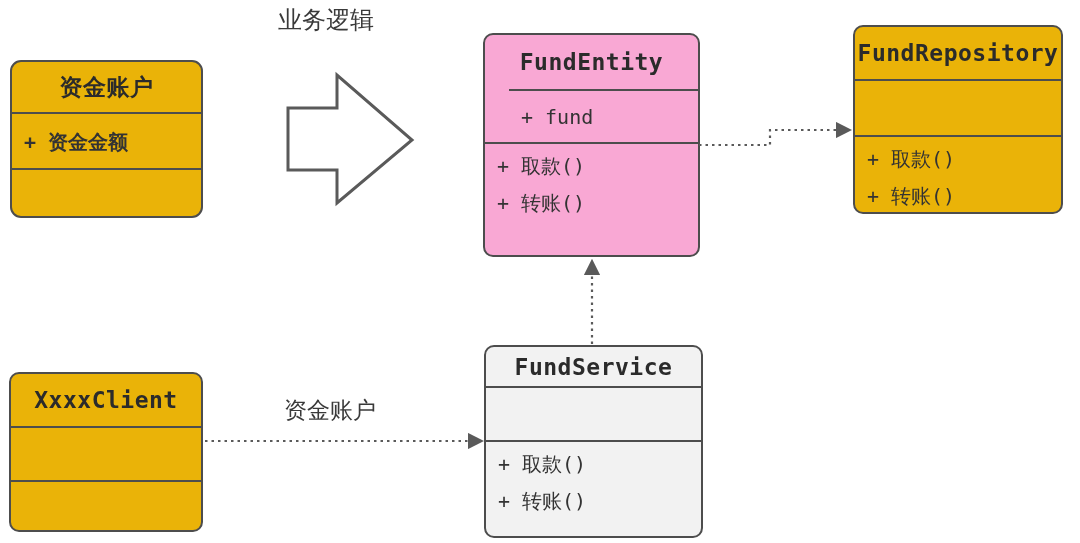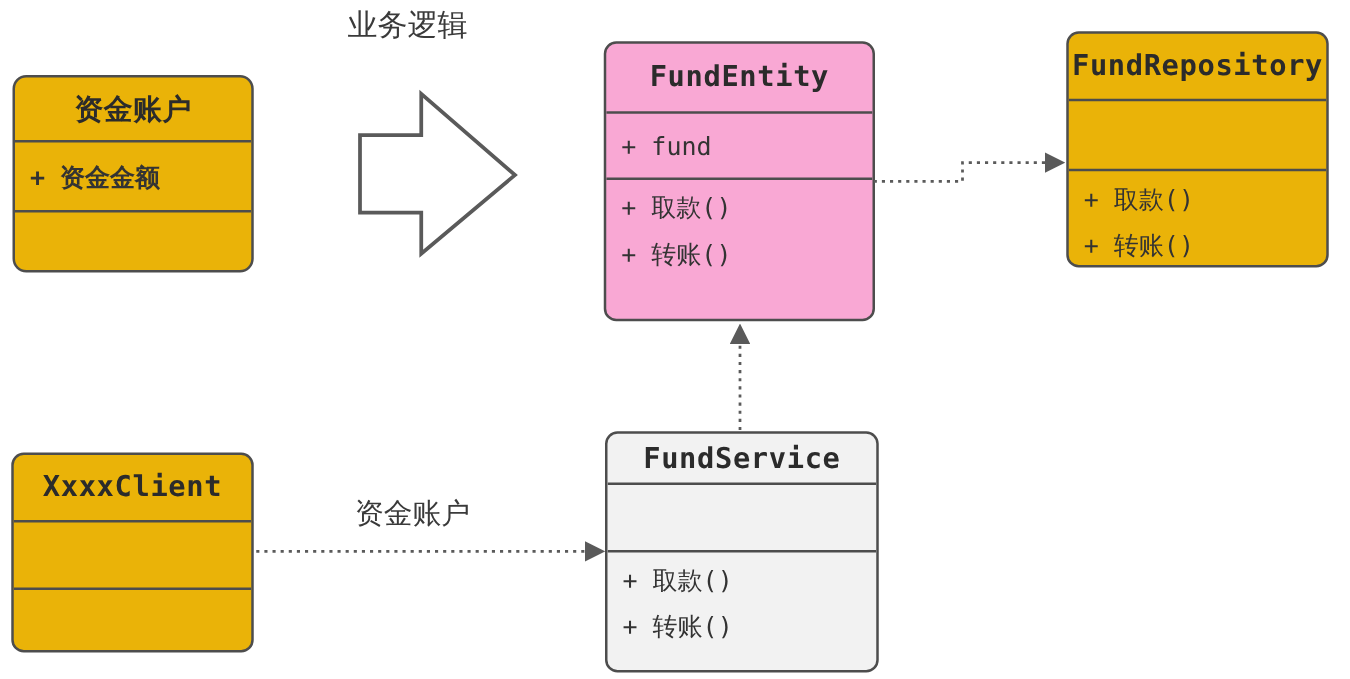--- a/index.html
+++ b/index.html
@@ -55,27 +55,27 @@
   .uml-member.single-attr { line-height: 53px; padding-top: 0; }
 
   
   #box-fund-account      { left: 10px;  top: 60px;  width: 193px; height: 158px; border-radius: 11px; }
   #box-fund-account  .uml-title   { height: 50px; }
   #box-fund-account  .uml-section.attrs   { height: 56px; }
   #box-fund-account  .uml-member.single-attr { line-height: 56px; font-weight: bold; }
 
   #box-fund-entity       { left: 483px; top: 33px;  width: 217px; height: 224px; }
   #box-fund-entity   .uml-title   { height: 54px; }
-  #box-fund-entity   .uml-section.attrs   { height: 53px; }
+  #box-fund-entity   .uml-section.attrs   { height: 53px; margin-left: 24px; }
 
   #box-fund-repository   { left: 853px; top: 25px;  width: 210px; height: 189px; }
   #box-fund-repository .uml-title { height: 52px; }
   #box-fund-repository .uml-section.attrs { height: 56px; }
 
-  #box-xxxx-client       { left: 9px;   top: 362px; width: 194px; height: 160px; }
+  #box-xxxx-client       { left: 9px;   top: 372px; width: 194px; height: 160px; }
   #box-xxxx-client   .uml-title   { height: 52px; }
   #box-xxxx-client   .uml-section.attrs   { height: 54px; }
 
   #box-fund-service      { left: 484px; top: 345px; width: 219px; height: 193px; }
   #box-fund-service  .uml-title   { height: 39px; text-align: center; }
   #box-fund-service  .uml-section.attrs   { height: 54px; }
 
   
   .free-label {
     position: absolute;

